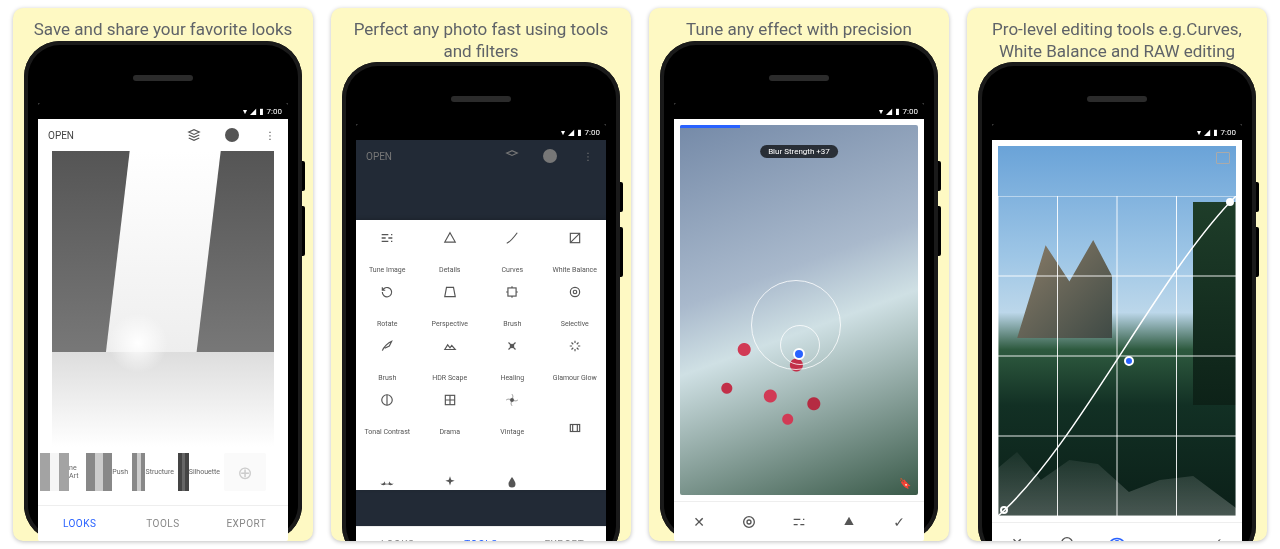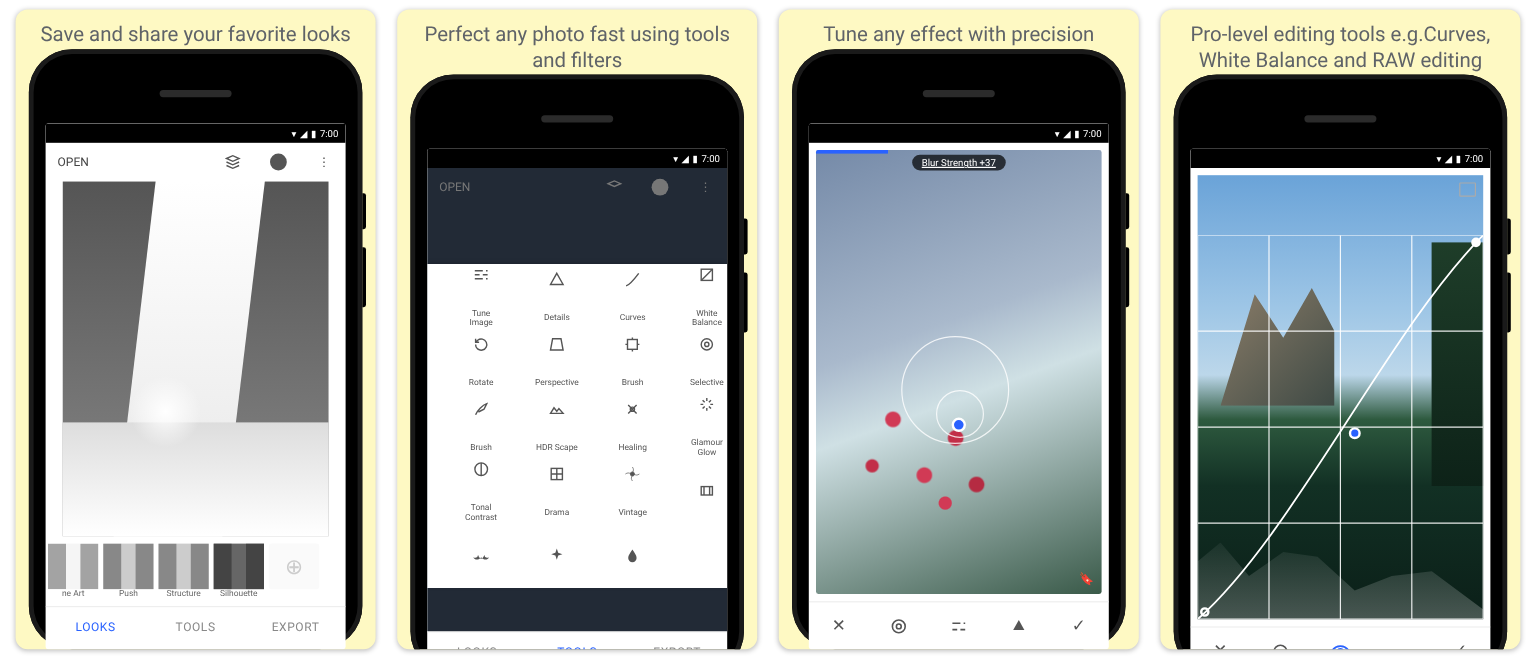--- a/index.html
+++ b/index.html
@@ -134,21 +134,21 @@
   .thumbs {
     display: flex;
     gap: 4px;
     padding: 6px 2px;
     align-items: flex-start;
     height: 58px;
   }
   .thumb {
     width: 42px;
     display: flex;
-    flex-direction: column;
+    flex-direction: row;
     align-items: center;
     font-size: 7px;
     color: #666;
   }
   .thumb .tv {
     width: 42px; height: 38px;
     background: #ccc;
     position:relative;
     overflow:hidden;
   }
@@ -197,27 +197,26 @@
     display: grid;
     grid-template-columns: repeat(4,1fr);
     grid-auto-rows: 54px;
     align-content: start;
     box-shadow: 0 -1px 4px rgba(0,0,0,.2);
   }
   .tool {
     display: flex;
     flex-direction: column;
     align-items: center;
-    justify-content: center;
+    justify-content: flex-end;
     gap: 20px;
     font-size: 7px;
     line-height: 8px;
     color: #555;
     text-align:center;
-    margin-left:28px;
   }
   .tool .ti {
     width: 16px; height: 16px;
     display:flex;align-items:center;justify-content:center;
     color:#555;
   }
 
   
   .photo3 {
     flex:1;
@@ -243,23 +242,23 @@
   }
   .photo3 .ring.r1 { left:30%; top:42%; width:90px; height:90px; }
   .photo3 .ring.r2 { left:42%; top:54%; width:40px; height:40px; }
   .photo3 .dot {
     position:absolute; left:50%; top:62%;
     width:12px;height:12px;border-radius:50%;
     background:#2962ff;border:2px solid #fff;
     transform:translate(-50%,-50%);
   }
   .photo3 .chip {
-    position:absolute; top:4px; left:50%; transform:translateX(-50%);
+    position:absolute; top:20px; left:50%; transform:translateX(-50%);
     background:rgba(0,0,0,.7); color:#fff; font-size:8px;
-    padding:2px 8px; border-radius:10px;text-decoration:underline;
+    padding:2px 8px; border-radius:10px;
   }
   .photo3 .topline {
     position:absolute; top:0; left:0; height:3px; background:#2962ff; width:25%;
   }
   .photo3 .bm {
     position:absolute; right:6px; bottom:6px; color:#fff; font-size:10px;
   }
   .bottombar {
     height: 40px;
     display:flex;

